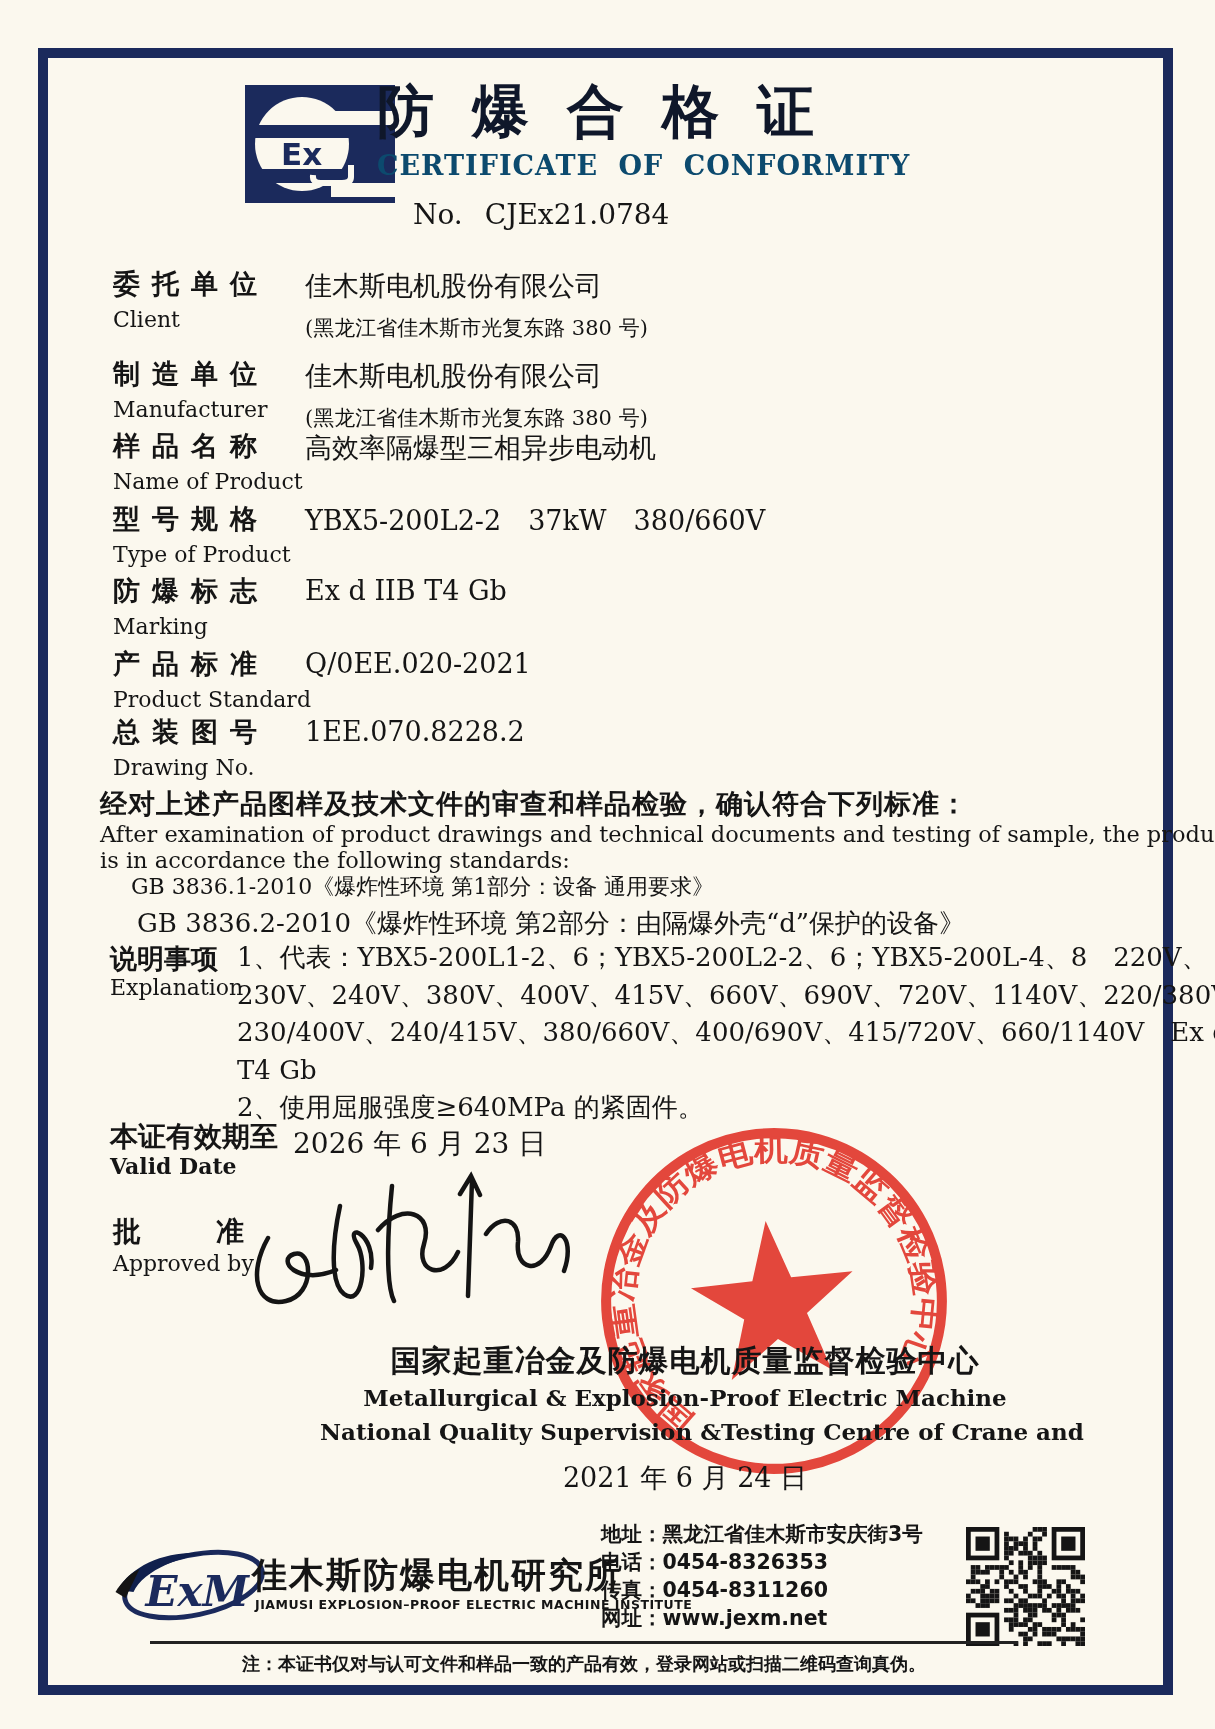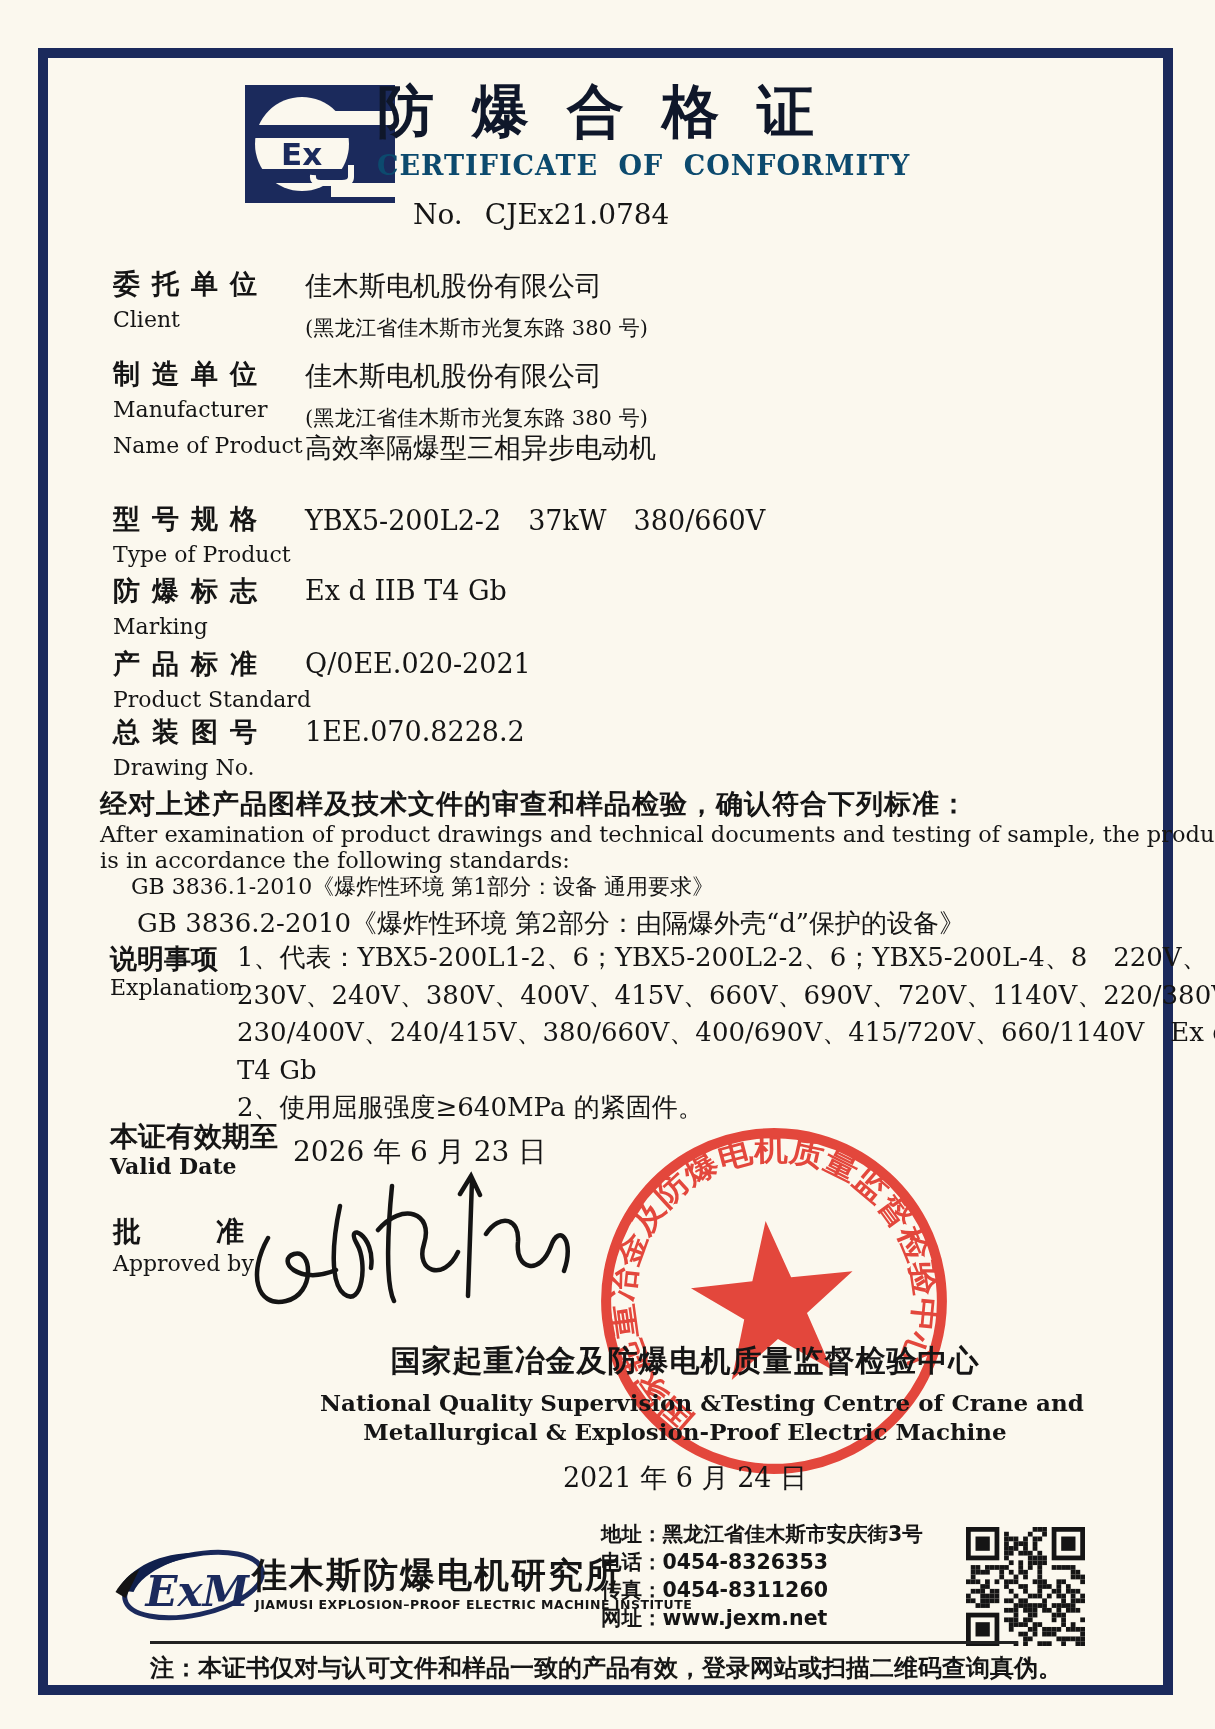--- a/index.html
+++ b/index.html
@@ -32,21 +32,21 @@
   #std1{left:131px;top:872px;font-size:22px;white-space:nowrap;}
   #std2{left:137px;top:906px;font-size:26px;white-space:nowrap;}
   
   #expl-label-cn{left:110px;top:941px;font-family:"DejaVu Sans",sans-serif;font-weight:bold;font-size:27px;}
   #expl-label-en{left:110px;top:975px;font-size:22px;}
   #expl-lines{left:237px;top:939px;width:830px;font-size:26px;}
   #expl-lines div{line-height:37.5px;white-space:nowrap;}
   
   #valid-label-cn{left:110px;top:1118px;font-family:"DejaVu Sans",sans-serif;font-weight:bold;font-size:28px;}
   #valid-label-en{left:110px;top:1153px;font-size:22px;font-weight:bold;}
-  #valid-date{left:293px;top:1125px;font-size:28px;white-space:nowrap;margin-top:8px;}
+  #valid-date{left:293px;top:1125px;font-size:28px;white-space:nowrap;}
   
   #appr-label-cn{left:113px;top:1213px;font-family:"DejaVu Sans",sans-serif;font-weight:bold;
                  font-size:28px;letter-spacing:75px;white-space:nowrap;}
   #appr-label-en{left:113px;top:1251px;font-size:22px;}
   #signature{left:240px;top:1168px;width:340px;height:175px;}
   
   #stamp{left:583px;top:1110px;width:382px;height:382px;opacity:.86;transform:rotate(-6deg);}
   
   #authority{left:320px;top:1341px;width:730px;text-align:center;}
   #auth-cn{font-family:"DejaVu Sans",sans-serif;font-weight:bold;font-size:30px;letter-spacing:1px;white-space:nowrap;}
@@ -57,21 +57,21 @@
   #inst-logo{left:112px;top:1540px;width:158px;height:85px;}
   #inst-cn{left:252px;top:1552px;font-family:"DejaVu Sans",sans-serif;font-weight:bold;
            font-size:35px;letter-spacing:2px;white-space:nowrap;}
   #inst-en{left:255px;top:1597px;font-family:"DejaVu Sans",sans-serif;font-weight:bold;
            font-size:12.5px;letter-spacing:.5px;white-space:nowrap;}
   #contact{left:601px;top:1520px;font-family:"DejaVu Sans",sans-serif;font-weight:bold;font-size:20.5px;}
   #contact div{line-height:28px;white-space:nowrap;}
   #qr{left:966px;top:1527px;width:119px;height:119px;}
   #rule{left:150px;top:1641px;width:868px;height:3px;background:#222;}
   #note{left:150px;top:1652px;width:868px;text-align:center;
-        font-family:"DejaVu Sans",sans-serif;font-weight:bold;font-size:24px;white-space:nowrap;}
+        font-family:"DejaVu Sans",sans-serif;font-weight:bold;font-size:18px;white-space:nowrap;}
 </style>
 </head>
 <body>
 
 <div id="page">
   <div id="frame" class="abs"></div>
 
   <svg id="ex-logo" class="abs" viewBox="0 0 150 118">
     <rect width="150" height="118" fill="#1b2a5c"></rect>
     <circle cx="57" cy="59" r="47" fill="#fbf8ee"></circle>
@@ -99,20 +99,21 @@
   </div>
   <div class="row" style="top:356px">
     <div class="flabel-cn">制造单位</div>
     <div class="flabel-en">Manufacturer</div>
     <div class="fvalue">
         <div class="fvalue-main">佳木斯电机股份有限公司</div>
       <div class="fvalue-note">(黑龙江省佳木斯市光复东路 380 号)</div>
       </div>
   </div>
   <div class="row" style="top:428px">
+    <div class="flabel-cn">样品名称</div>
     <div class="flabel-en">Name of Product</div>
     <div class="fvalue">
         <div class="fvalue-main">高效率隔爆型三相异步电动机</div>
       </div>
   </div>
   <div class="row" style="top:501px">
     <div class="flabel-cn">型号规格</div>
     <div class="flabel-en">Type of Product</div>
     <div class="fvalue">
         <div class="fvalue-main">YBX5-200L2-2　37kW　380/660V</div>
@@ -179,22 +180,22 @@
       </defs>
     <circle cx="190" cy="190" r="167" fill="none" stroke="#e02b20" stroke-width="10"></circle>
     <polygon fill="#e02b20" points="190,110 209.4,168.3 270.8,168.7 221.4,205.2 240,263.8 190,228 140,263.8 158.6,205.2 109.2,168.7 170.6,168.3"></polygon>
     <text font-size="30" font-weight="bold" fill="#e02b20" font-family="&quot;DejaVu Sans&quot;,sans-serif">
       <textPath href="#arcp" textLength="640" lengthAdjust="spacingAndGlyphs">国家起重冶金及防爆电机质量监督检验中心</textPath>
     </text>
   </svg>
 
   <div id="authority" class="abs">
     <div id="auth-cn">国家起重冶金及防爆电机质量监督检验中心</div>
+    <div id="auth-en2">Metallurgical &amp; Explosion-Proof Electric Machine</div>
     <div id="auth-en1">National Quality Supervision &amp;Testing Centre of Crane and</div>
-    <div id="auth-en2">Metallurgical &amp; Explosion-Proof Electric Machine</div>
     <div id="auth-date">2021 年 6 月 24 日</div>
   </div>
 
   <svg id="inst-logo" class="abs" viewBox="0 0 155 85">
     <ellipse cx="80" cy="45" rx="70" ry="30" fill="none" stroke="#1b2a5c" stroke-width="5" transform="rotate(-12 80 45)"></ellipse>
     <path d="M4,50 C20,22 60,8 100,14 C70,14 30,30 20,52 Z" fill="#10204d"></path>
     <path d="M2,52 C8,42 16,34 26,29 L12,58 Z" fill="#141414"></path>
     <text x="32" y="66" font-size="42" font-weight="bold" font-style="italic" fill="#1b2a5c" font-family="&quot;DejaVu Serif&quot;,serif">ExM</text>
   </svg>
   <div id="inst-cn" class="abs">佳木斯防爆电机研究所</div>

